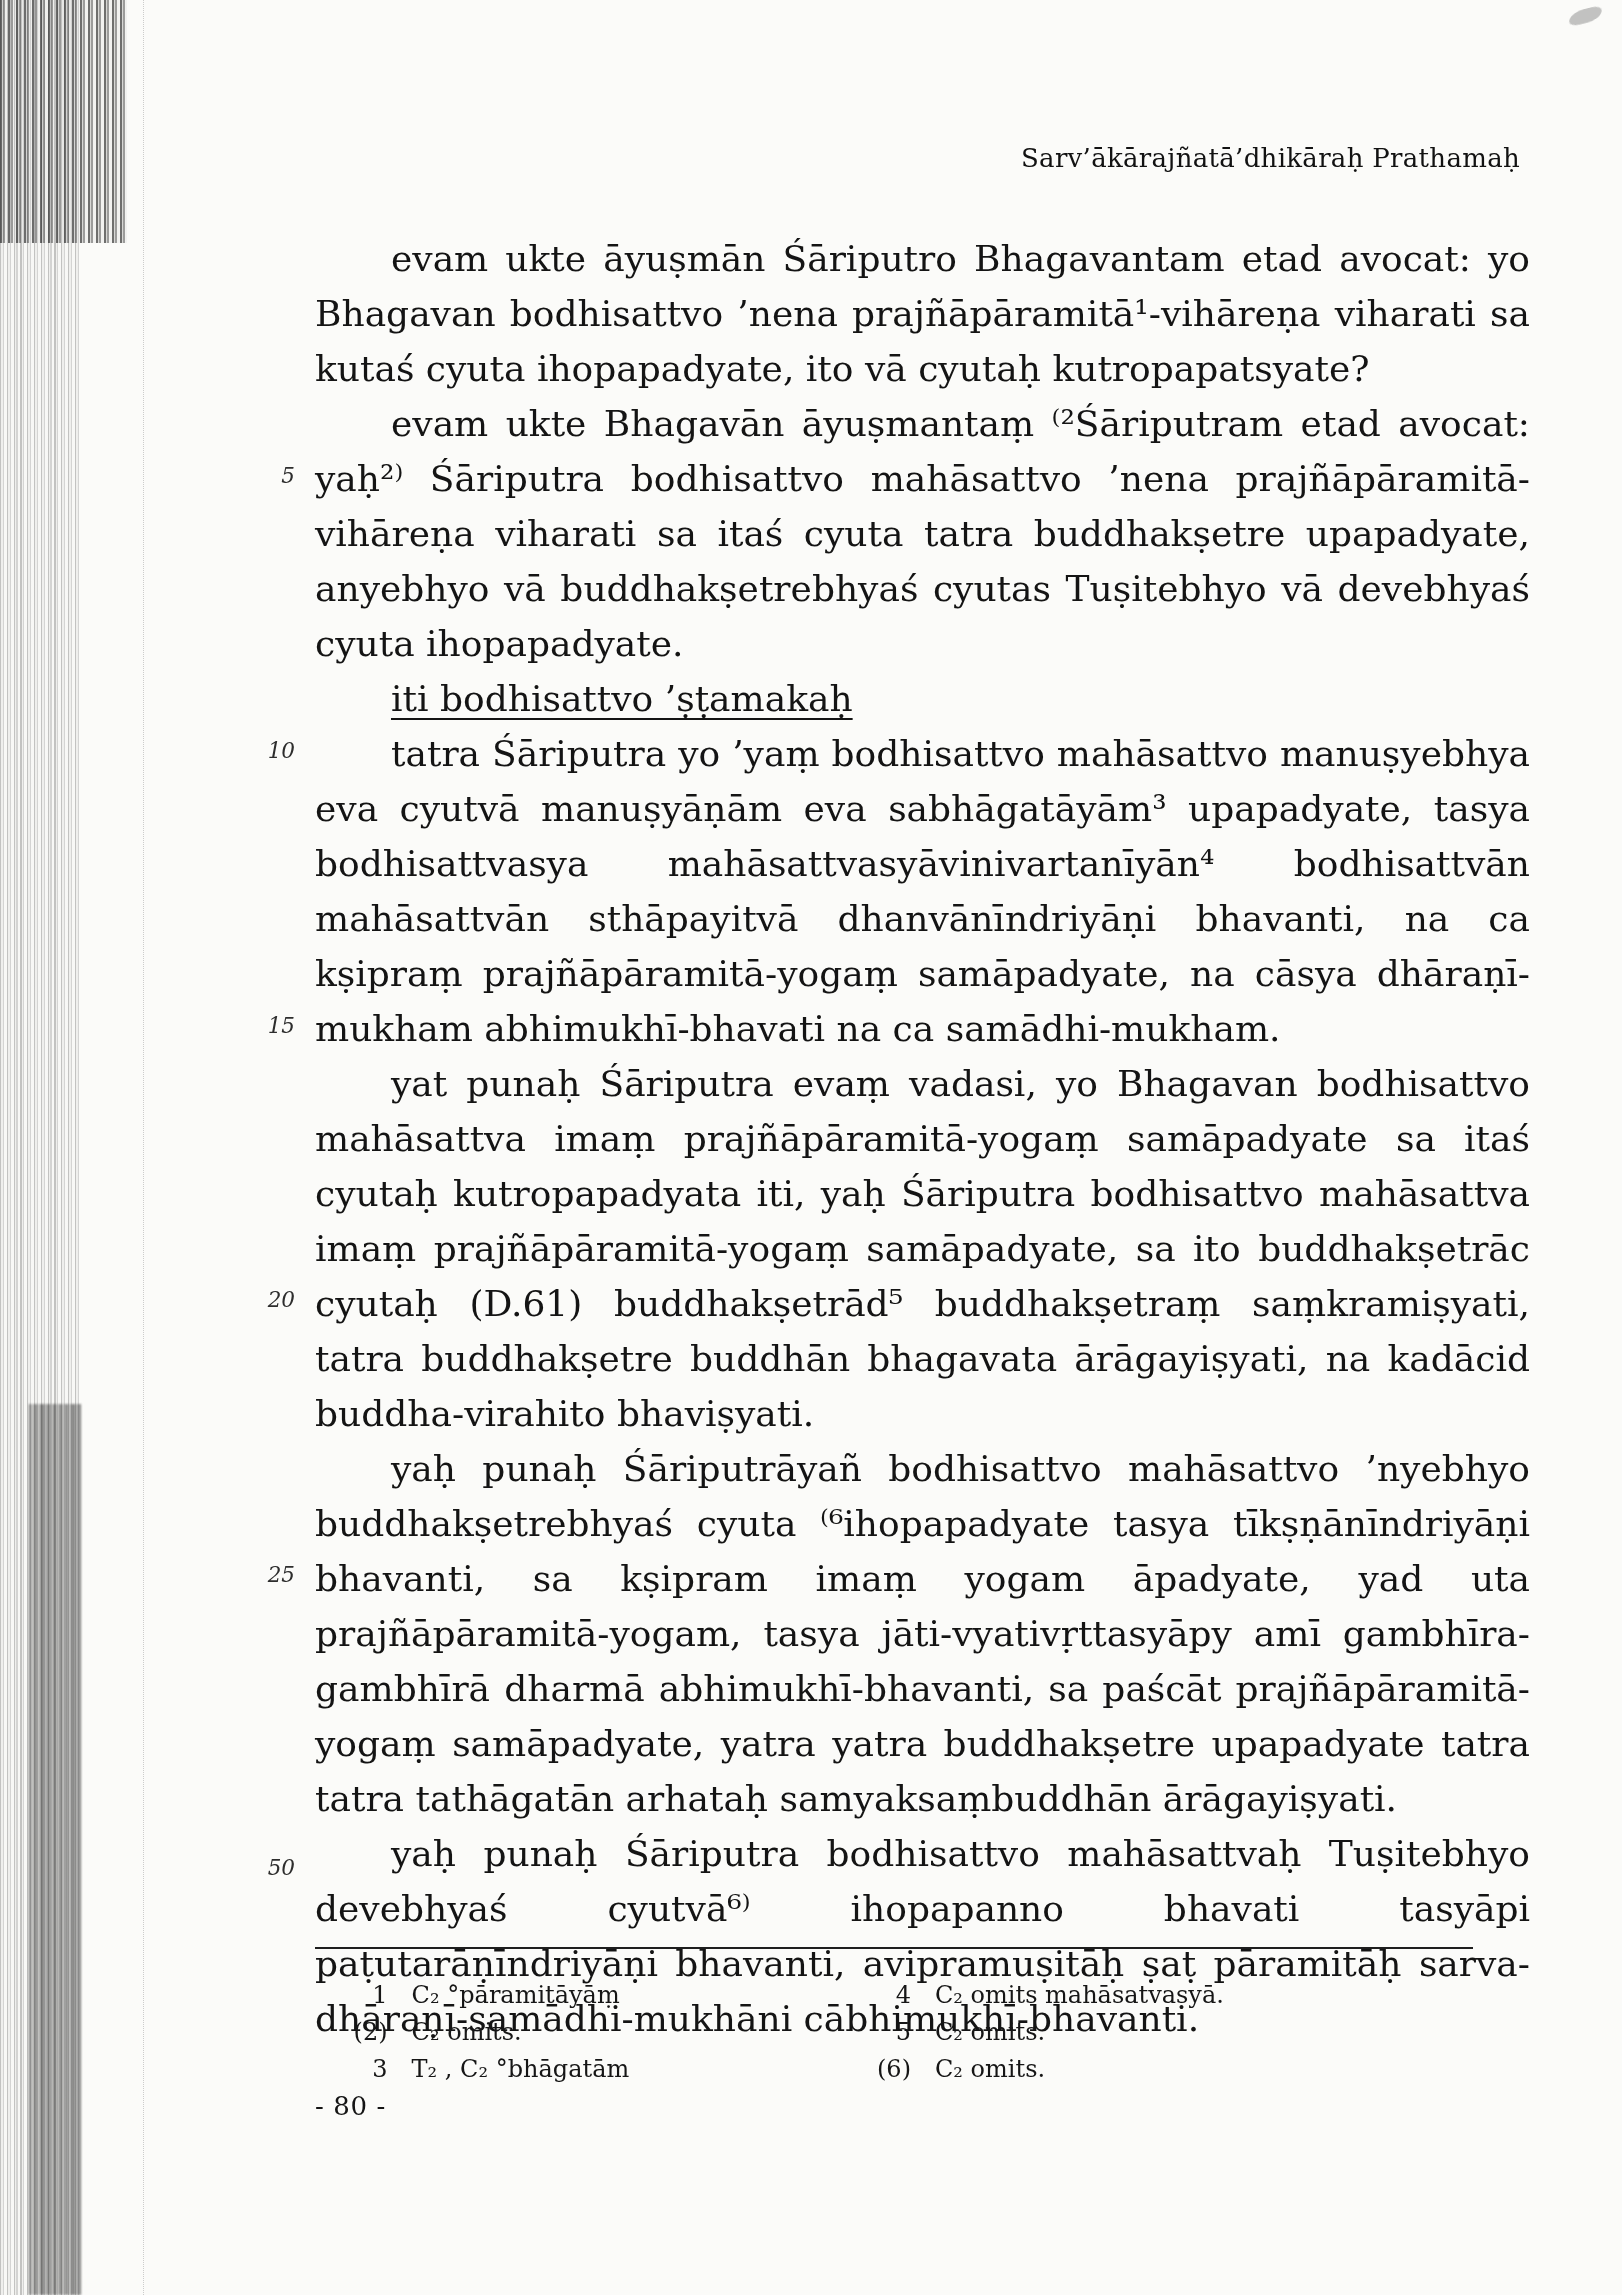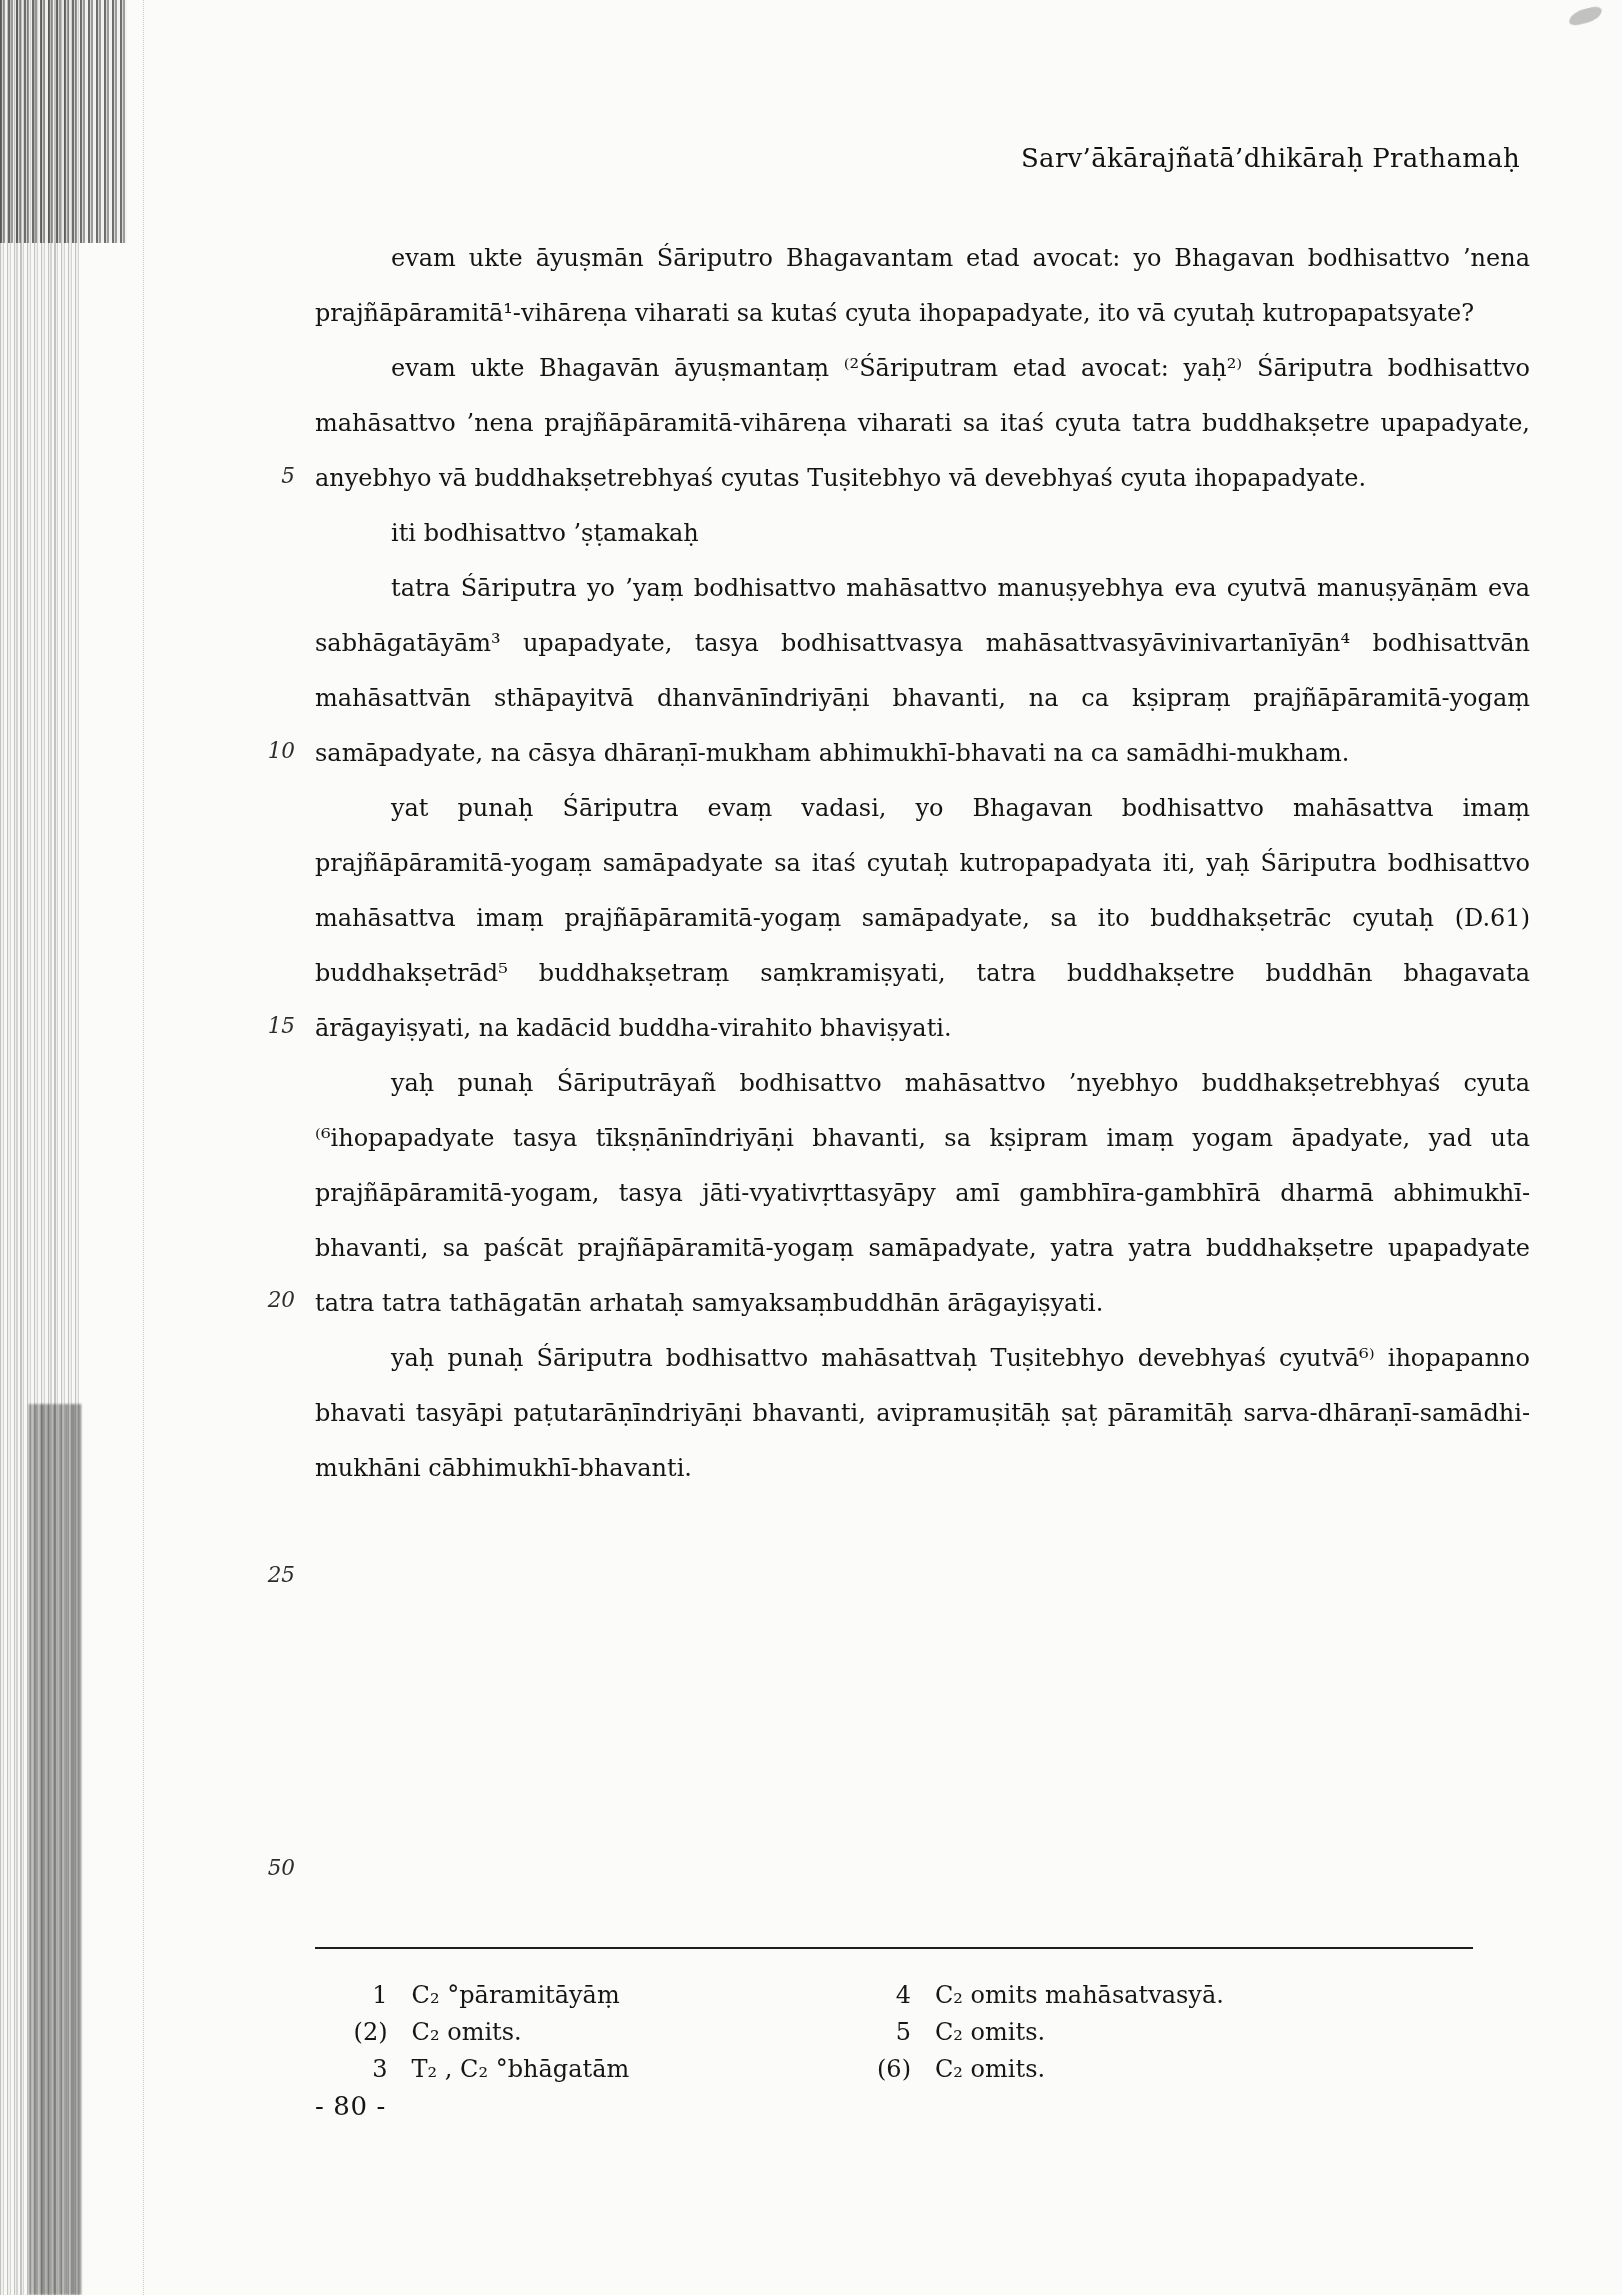--- a/index.html
+++ b/index.html
@@ -50,26 +50,27 @@
 
   
   .running-head {
     position: absolute; left: 305px; top: 143px; width: 1215px;
     text-align: right; font-size: 26px; letter-spacing: 0.3px; color: #121212;
   }
 
   
   .text-block {
     position: absolute; left: 315px; top: 231px; width: 1215px;
-    font-size: 24px; line-height: 55px;
+    font-size: 36px; line-height: 55px;
     text-align: justify; color: #141414;
   }
   p.body-para { margin: 0; text-indent: 76px; }
   p.section-head { margin: 0; padding-left: 76px; text-indent: 0; text-align: left; }
   .u {
+    text-decoration: underline;
     text-decoration-thickness: 1.7px;
     text-underline-offset: 6.8px;
   }
 
   
   .line-no {
     position: absolute; left: 238px; width: 57px; text-align: right;
     font-style: italic; font-size: 21.5px; color: #2d2d2d; line-height: 1;
   }
 

